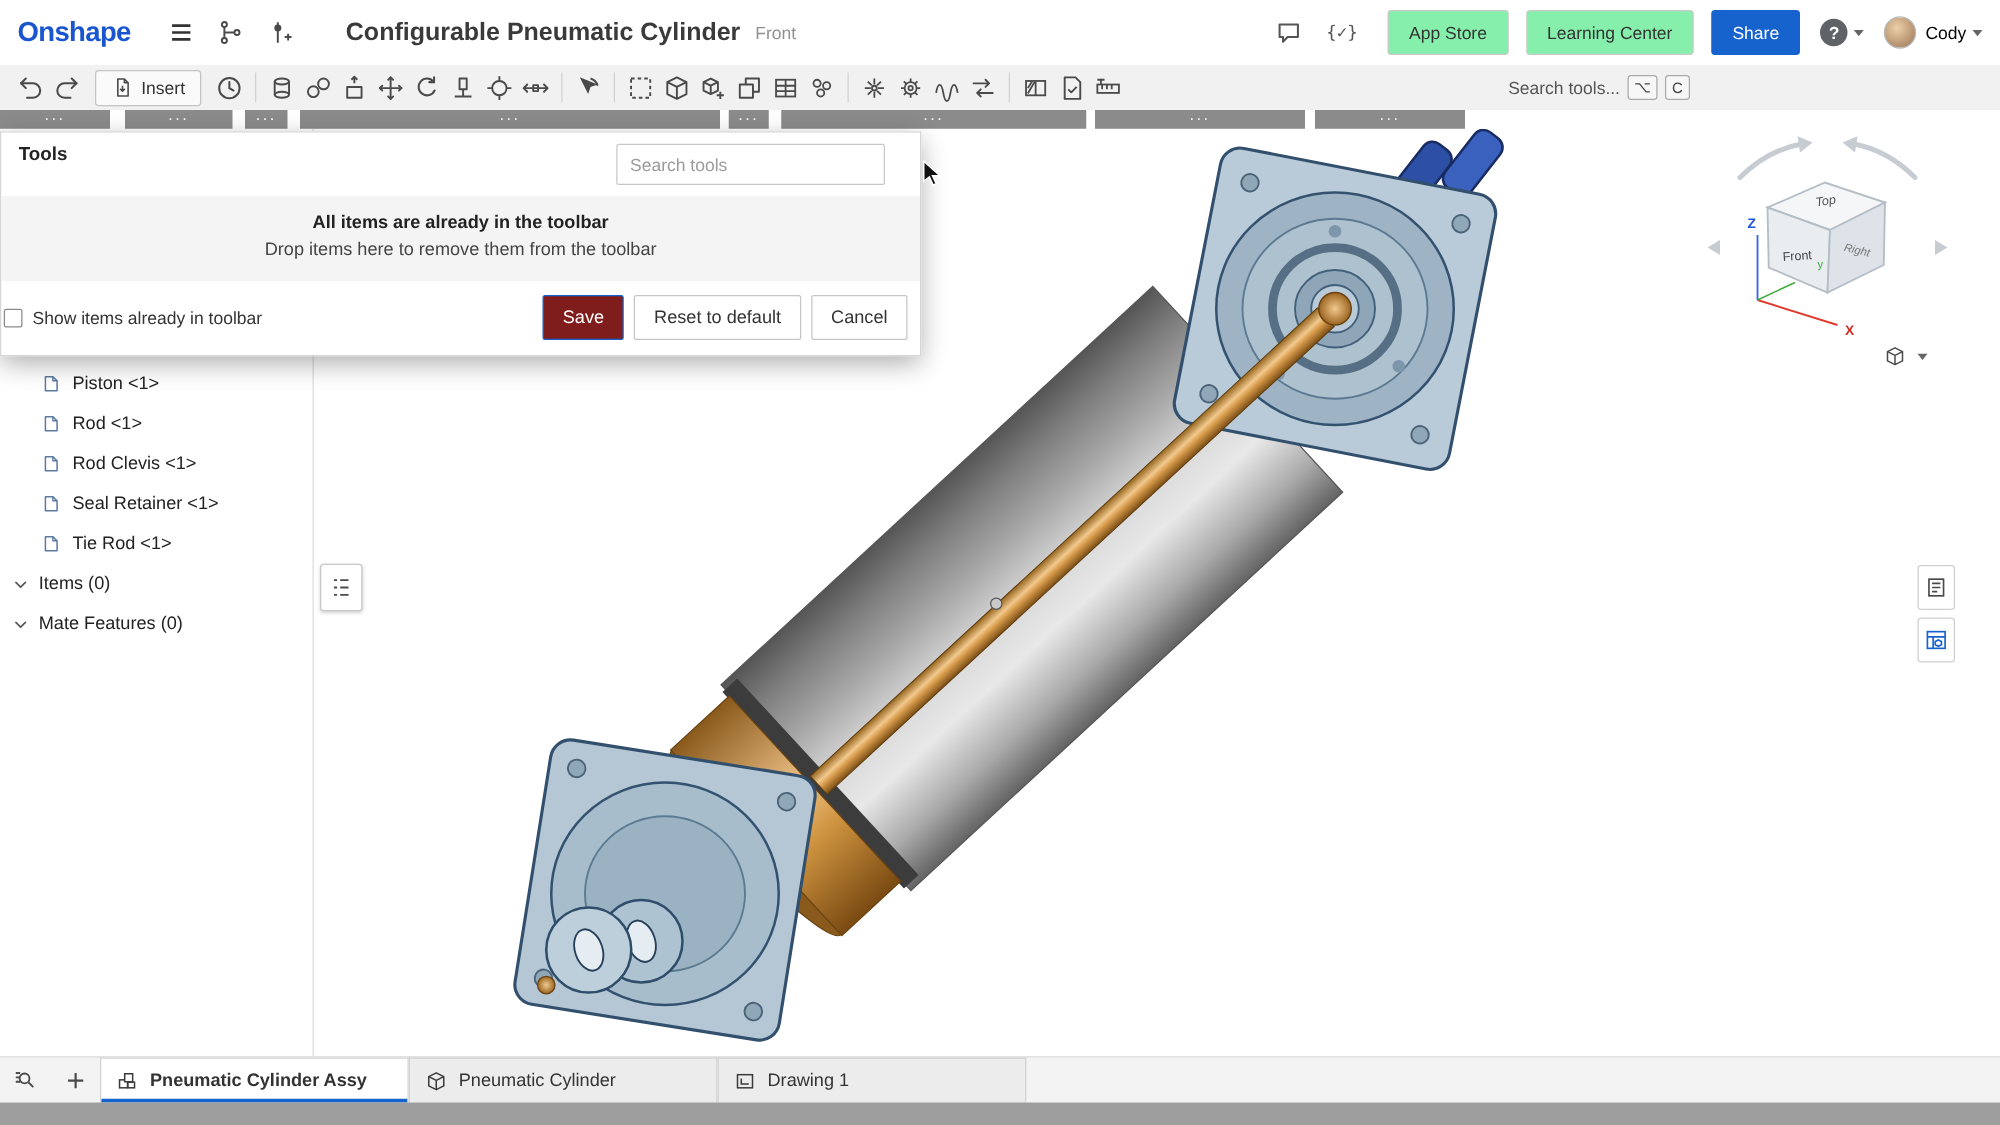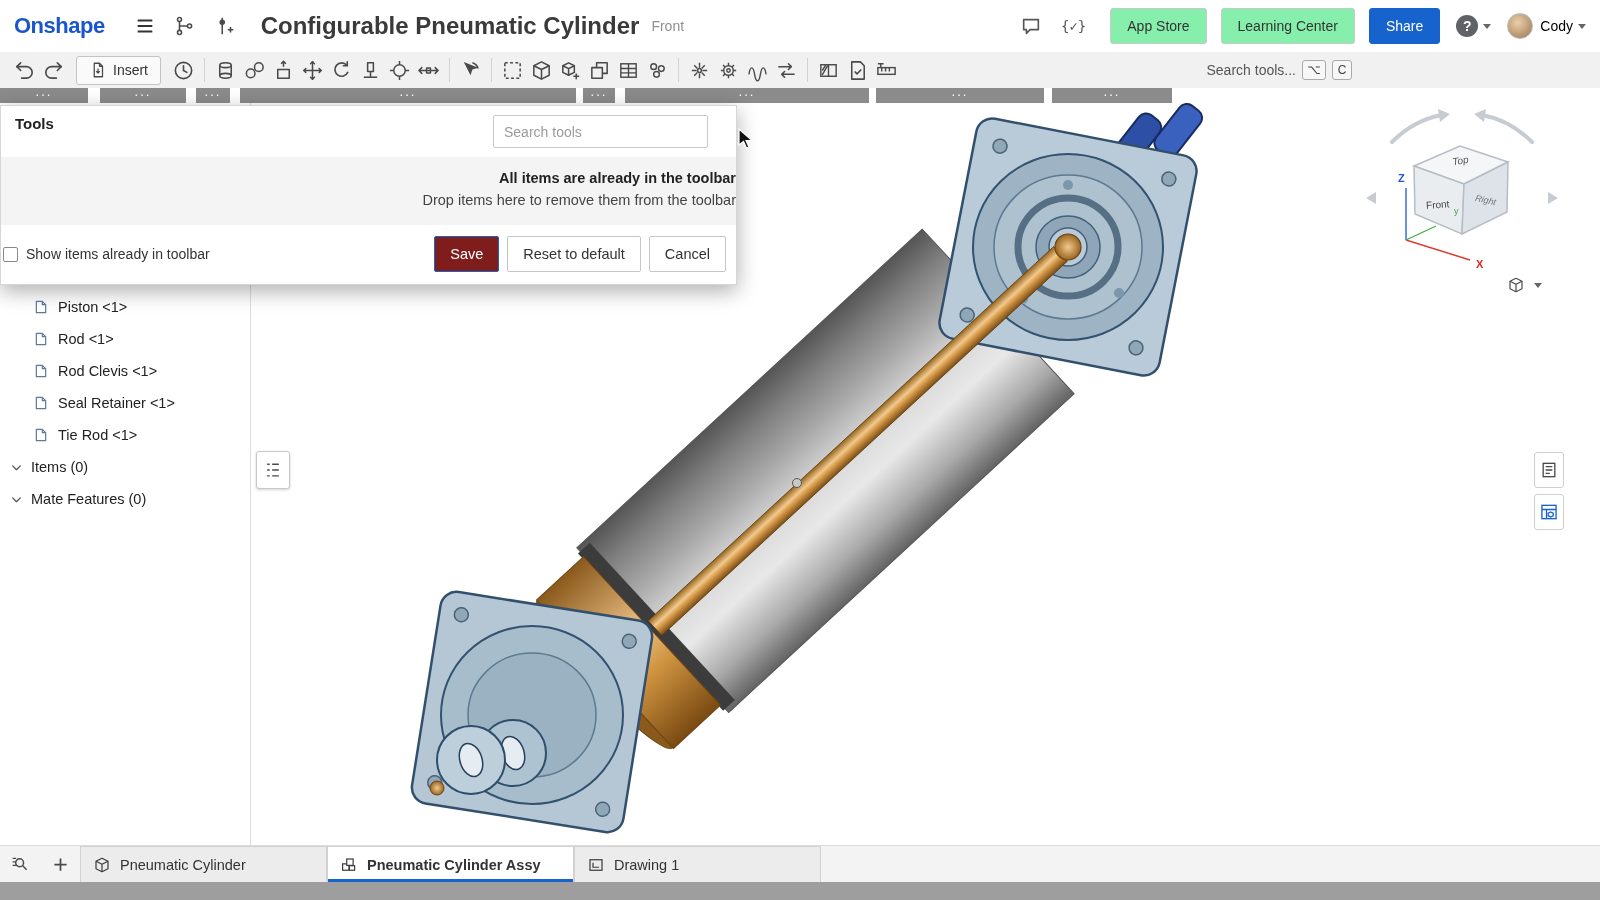--- a/index.html
+++ b/index.html
@@ -5,21 +5,21 @@
 *{margin:0;padding:0;box-sizing:border-box}
 html,body{width:1600px;height:900px}
 body{position:relative;overflow:hidden;background:#fff;font-family:"Liberation Sans",sans-serif;color:#333}
 .ic{display:inline-flex;align-items:center;justify-content:center}
 .ic svg{display:block;width:100%;height:100%}
 
 
 .header{position:absolute;top:0;left:0;right:0;height:52px;background:#fff;display:flex;align-items:center;padding:0 14px;z-index:20}
 .logo{font-size:22px;font-weight:bold;color:#1a55d0;letter-spacing:-.5px;margin-right:20px}
 .h-ic{width:22px;height:22px;margin:0 9px;cursor:pointer}
-.doc-title{font-size:24px;font-weight:bold;color:#3a3a3a;margin-left:16px;white-space:nowrap}
+.doc-title{font-size:20px;font-weight:bold;color:#3a3a3a;margin-left:32px;white-space:nowrap}
 .ws-name{font-size:14px;color:#919191;margin-left:12px}
 .h-spacer{flex:1}
 .code-check{font-size:14px;color:#555;margin:0 10px;font-family:"DejaVu Sans Mono",monospace}
 .hdr-btn{height:36px;padding:0 16px;border:1px solid #c9c9c9;border-radius:3px;background:#86efac;font-size:14px;color:#333;display:flex;align-items:center;margin-left:14px;cursor:pointer;white-space:nowrap}
 .hdr-btn.primary{background:#1763ce;border-color:#1763ce;color:#fff}
 .help-wrap{display:flex;align-items:center;margin-left:16px;cursor:pointer}
 .help-circle{width:22px;height:22px;border-radius:50%;background:#5f6368;color:#fff;font-size:14px;font-weight:bold;display:flex;align-items:center;justify-content:center}
 .caret{width:0;height:0;border-left:4px solid transparent;border-right:4px solid transparent;border-top:5px solid #666;margin-left:5px}
 .avatar{width:26px;height:26px;border-radius:50%;background:radial-gradient(circle at 40% 35%,#ecd0a8,#9a7353);border:1px solid #bbb;margin-left:16px}
 .user-name{font-size:14px;color:#000000;margin-left:7px}
@@ -36,21 +36,21 @@
 .key-badge .ic{width:14px;height:12px}
 .dropzones{position:absolute;top:88px;left:0;right:0;height:15px;z-index:15}
 .strip{position:absolute;top:0;height:15px;background:#8b8b8b;color:#fff;font-size:13px;line-height:8px;text-align:center;letter-spacing:2px;cursor:pointer;overflow:hidden}
 
 
 .tools-dialog{position:absolute;left:0;top:105px;width:737px;background:#fff;border:1px solid #d6d6d6;box-shadow:0 6px 20px rgba(0,0,0,.32);z-index:40}
 .td-header{display:flex;align-items:flex-start;justify-content:space-between;padding:9px 28px 9px 14px}
 .td-title{font-size:15px;font-weight:bold;color:#222}
 .td-search{width:215px;height:33px;border:1px solid #c8c8c8;border-radius:2px;padding:0 10px;font-size:14px;color:#333;font-family:"Liberation Sans",sans-serif}
 .td-search::placeholder{color:#9b9b9b}
-.td-msg{background:#f4f4f4;text-align:right;padding:13px 0 17px}
+.td-msg{background:#f4f4f4;text-align:center;padding:13px 0 17px}
 .td-msg-bold{font-size:14.5px;font-weight:bold;color:#222;margin-bottom:6px}
 .td-msg-sub{font-size:14.5px;color:#444}
 .td-footer{display:flex;align-items:center;padding:11px 10px 12px 2px}
 .td-check{width:15px;height:15px;border:1.5px solid #8a8a8a;border-radius:2px;background:#fff;cursor:pointer;flex:0 0 auto}
 .td-check-label{font-size:14px;color:#333;margin-left:8px}
 .td-footer .spacer{flex:1}
 .btn{height:36px;padding:0 15px;border:1px solid #c6c6c6;border-radius:2px;background:#fff;font-size:14.5px;color:#333;display:flex;align-items:center;margin-left:8px;cursor:pointer;font-family:"Liberation Sans",sans-serif}
 .btn.primary{background:#7f1d1d;border-color:#1763ce;color:#fff}
 
 
@@ -616,41 +616,41 @@
         </svg>
       </span>
     </span>
   <span class="tab-ctrl">
       <span class="ic">
         <svg viewBox="0 0 24 24" fill="none" stroke="#4a4a4a" stroke-width="2">
           <path d="M12 5v14M5 12h14"></path>
         </svg>
       </span>
     </span>
-  <div class="tab">
-    <span class="ic">
-        <svg viewBox="0 0 24 24" fill="none" stroke="#3a3a3a" stroke-width="1.6" stroke-linejoin="round">
-          <path d="M12 3 20 7v10l-8 4-8-4V7z"></path>
-          <path d="M4 7l8 4 8-4M12 11v10"></path>
-        </svg>
-      </span>
-    <span>Pneumatic Cylinder</span>
-  </div>
   <div class="tab active">
     <span class="ic">
         <svg viewBox="0 0 24 24" fill="none" stroke="#3a3a3a" stroke-width="1.6">
           <rect x="3.5" y="10.5" width="8.5" height="8.5" fill="#fff"></rect>
           <rect x="9" y="4" width="8.5" height="8.5" fill="#fff"></rect>
           <rect x="12.5" y="13" width="7" height="6" fill="#fff"></rect>
         </svg>
       </span>
     <span>Pneumatic Cylinder Assy</span>
   </div>
   <div class="tab">
     <span class="ic">
+        <svg viewBox="0 0 24 24" fill="none" stroke="#3a3a3a" stroke-width="1.6" stroke-linejoin="round">
+          <path d="M12 3 20 7v10l-8 4-8-4V7z"></path>
+          <path d="M4 7l8 4 8-4M12 11v10"></path>
+        </svg>
+      </span>
+    <span>Pneumatic Cylinder</span>
+  </div>
+  <div class="tab">
+    <span class="ic">
         <svg viewBox="0 0 24 24" fill="none" stroke="#3a3a3a" stroke-width="1.6">
           <rect x="4" y="5" width="16" height="14"></rect>
           <path d="M8 9v6h8"></path>
         </svg>
       </span>
     <span>Drawing 1</span>
   </div>
 </div>
 <div class="bottom-strip"></div>
 

